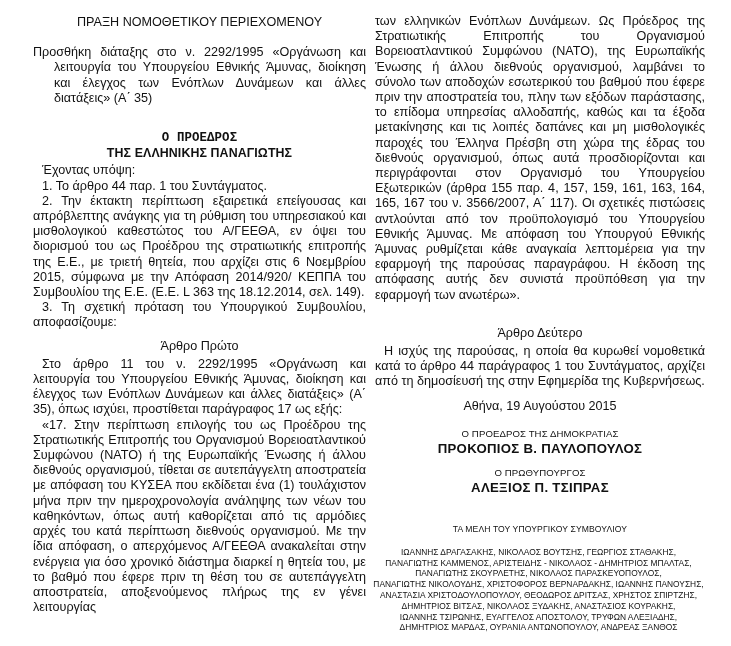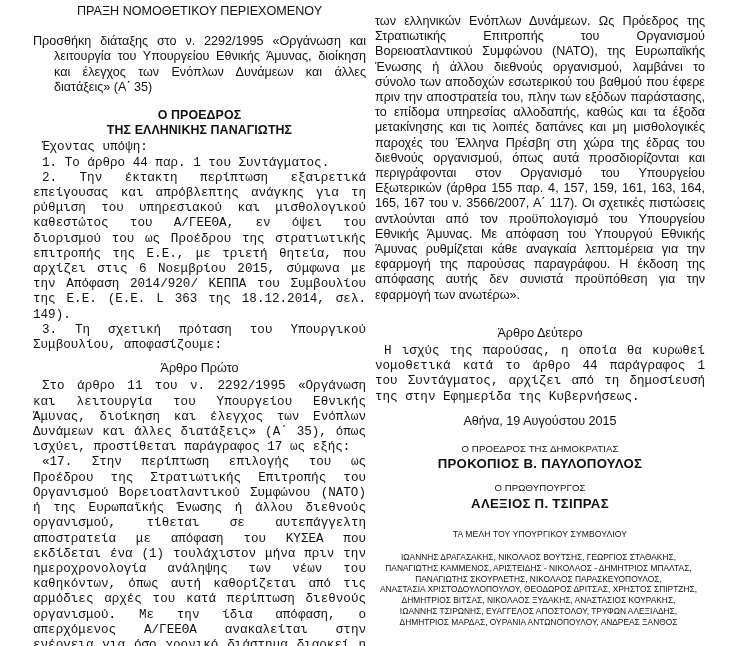--- a/index.html
+++ b/index.html
@@ -3,56 +3,57 @@
 <meta charset="utf-8">
 <style>
   html, body { margin:0; padding:0; background:#ffffff; }
   body { width:731px; height:646px; overflow:hidden; position:relative; color:#111; }
   .col { position:absolute; top:0; font-family:"Liberation Sans", sans-serif; font-size:12.6px; line-height:15.2px; }
   .left { left:33px; width:333px; }
   .right { left:375px; width:330px; }
   .center { text-align:center; }
   .just { text-align:justify; text-align-last:left; }
   p { margin:0; }
-  .indent { text-indent:9px;font-family:Liberation Mono, monospace; }
+  .indent { text-indent:9px; }
   .hang { padding-left:10px; text-indent:-10px; }
   .heading { font-weight:bold; font-size:12.4px; letter-spacing:0.1px; }
   .small-caps { font-size:9.6px; letter-spacing:0.1px;text-align:center; }
   .sig-name { font-weight:bold; font-size:13.2px; letter-spacing:0.3px; }
   .members { font-size:8.4px; line-height:10.8px; text-align:center; }
 </style>
 </head>
 <body>
 
 <div class="col left">
-  <p class="center" style="margin-top:4px;">ΠΡΑΞΗ ΝΟΜΟΘΕΤΙΚΟΥ ΠΕΡΙΕΧΟΜΕΝΟΥ</p>
+  <p class="center" style="margin-top:15px;">ΠΡΑΞΗ ΝΟΜΟΘΕΤΙΚΟΥ ΠΕΡΙΕΧΟΜΕΝΟΥ</p>
   <p class="just hang" style="margin-top:15px; padding-left:21px; text-indent:-21px;">Προσθήκη διάταξης στο ν. 2292/1995 «Οργάνωση και λειτουργία του Υπουργείου Εθνικής Άμυνας, διοίκηση και έλεγχος των Ενόπλων Δυνάμεων και άλλες διατάξεις» (Α΄ 35)</p>
-  <p class="center heading" style="margin-top:13px;">Ο ΠΡΟΕΔΡΟΣ</p>
+  <p class="center heading" style="margin-top:25px;font-family:Liberation Mono, monospace;">Ο ΠΡΟΕΔΡΟΣ</p>
   <p class="center heading">ΤΗΣ ΕΛΛΗΝΙΚΗΣ ΠΑΝΑΓΙΩΤΗΣ</p>
   <p class="indent" style="margin-top:2px;">Έχοντας υπόψη:</p>
   <p class="just indent">1. Το άρθρο 44 παρ. 1 του Συντάγματος.</p>
   <p class="just indent">2. Την έκτακτη περίπτωση εξαιρετικά επείγουσας και απρόβλεπτης ανάγκης για τη ρύθμιση του υπηρεσιακού και μισθολογικού καθεστώτος του Α/ΓΕΕΘΑ, εν όψει του διορισμού του ως Προέδρου της στρατιωτικής επιτροπής της Ε.Ε., με τριετή θητεία, που αρχίζει στις 6 Νοεμβρίου 2015, σύμφωνα με την Απόφαση 2014/920/ ΚΕΠΠΑ του Συμβουλίου της Ε.Ε. (Ε.Ε. L 363 της 18.12.2014, σελ. 149).</p>
   <p class="just indent">3. Τη σχετική πρόταση του Υπουργικού Συμβουλίου, αποφασίζουμε:</p>
   <p class="center" style="margin-top:8px; margin-bottom:3px;">Άρθρο Πρώτο</p>
   <p class="just indent">Στο άρθρο 11 του ν. 2292/1995 «Οργάνωση και λειτουργία του Υπουργείου Εθνικής Άμυνας, διοίκηση και έλεγχος των Ενόπλων Δυνάμεων και άλλες διατάξεις» (Α΄ 35), όπως ισχύει, προστίθεται παράγραφος 17 ως εξής:</p>
   <p class="just indent">«17. Στην περίπτωση επιλογής του ως Προέδρου της Στρατιωτικής Επιτροπής του Οργανισμού Βορειοατλαντικού Συμφώνου (ΝΑΤΟ) ή της Ευρωπαϊκής Ένωσης ή άλλου διεθνούς οργανισμού, τίθεται σε αυτεπάγγελτη αποστρατεία με απόφαση του ΚΥΣΕΑ που εκδίδεται ένα (1) τουλάχιστον μήνα πριν την ημεροχρονολογία ανάληψης των νέων του καθηκόντων, όπως αυτή καθορίζεται από τις αρμόδιες αρχές του κατά περίπτωση διεθνούς οργανισμού. Με την ίδια απόφαση, ο απερχόμενος Α/ΓΕΕΘΑ ανακαλείται στην ενέργεια για όσο χρονικό διάστημα διαρκεί η θητεία του, με το βαθμό που έφερε πριν τη θέση του σε αυτεπάγγελτη αποστρατεία, αποξενούμενος πλήρως της εν γένει λειτουργίας</p>
 </div>
 
 <div class="col right">
   <p class="just" style="margin-top:14px;">των ελληνικών Ενόπλων Δυνάμεων. Ως Πρόεδρος της Στρατιωτικής Επιτροπής του Οργανισμού Βορειοατλαντικού Συμφώνου (ΝΑΤΟ), της Ευρωπαϊκής Ένωσης ή άλλου διεθνούς οργανισμού, λαμβάνει το σύνολο των αποδοχών εσωτερικού του βαθμού που έφερε πριν την αποστρατεία του, πλην των εξόδων παράστασης, το επίδομα υπηρεσίας αλλοδαπής, καθώς και τα έξοδα μετακίνησης και τις λοιπές δαπάνες και μη μισθολογικές παροχές του Έλληνα Πρέσβη στη χώρα της έδρας του διεθνούς οργανισμού, όπως αυτά προσδιορίζονται και περιγράφονται στον Οργανισμό του Υπουργείου Εξωτερικών (άρθρα 155 παρ. 4, 157, 159, 161, 163, 164, 165, 167 του ν. 3566/2007, Α΄ 117). Οι σχετικές πιστώσεις αντλούνται από τον προϋπολογισμό του Υπουργείου Εθνικής Άμυνας. Με απόφαση του Υπουργού Εθνικής Άμυνας ρυθμίζεται κάθε αναγκαία λεπτομέρεια για την εφαρμογή της παρούσας παραγράφου. Η έκδοση της απόφασης αυτής δεν συνιστά προϋπόθεση για την εφαρμογή των ανωτέρω».</p>
   <p class="center" style="margin-top:23px; margin-bottom:3px;">Άρθρο Δεύτερο</p>
   <p class="just indent">Η ισχύς της παρούσας, η οποία θα κυρωθεί νομοθετικά κατά το άρθρο 44 παράγραφος 1 του Συντάγματος, αρχίζει από τη δημοσίευσή της στην Εφημερίδα της Κυβερνήσεως.</p>
   <p class="center" style="margin-top:9px;">Αθήνα, 19 Αυγούστου 2015</p>
   <p class="center small-caps" style="margin-top:12px;">Ο ΠΡΟΕΔΡΟΣ ΤΗΣ ΔΗΜΟΚΡΑΤΙΑΣ</p>
   <p class="center sig-name">ΠΡΟΚΟΠΙΟΣ Β. ΠΑΥΛΟΠΟΥΛΟΣ</p>
   <p class="center small-caps" style="margin-top:9px;">Ο ΠΡΩΘΥΠΟΥΡΓΟΣ</p>
   <p class="center sig-name">ΑΛΕΞΙΟΣ Π. ΤΣΙΠΡΑΣ</p>
-  <p class="center small-caps" style="margin-top:16px; font-size:8.6px;">ΤΑ ΜΕΛΗ ΤΟΥ ΥΠΟΥΡΓΙΚΟΥ ΣΥΜΒΟΥΛΙΟΥ</p>
+  <p class="center small-caps" style="margin-top:26px; font-size:8.6px;">ΤΑ ΜΕΛΗ ΤΟΥ ΥΠΟΥΡΓΙΚΟΥ ΣΥΜΒΟΥΛΙΟΥ</p>
   <div class="members" style="margin-top:10px; margin-left:-3px;">
     <div>ΙΩΑΝΝΗΣ ΔΡΑΓΑΣΑΚΗΣ, ΝΙΚΟΛΑΟΣ ΒΟΥΤΣΗΣ, ΓΕΩΡΓΙΟΣ ΣΤΑΘΑΚΗΣ,</div>
     <div>ΠΑΝΑΓΙΩΤΗΣ ΚΑΜΜΕΝΟΣ, ΑΡΙΣΤΕΙΔΗΣ - ΝΙΚΟΛΑΟΣ - ΔΗΜΗΤΡΙΟΣ ΜΠΑΛΤΑΣ,</div>
     <div>ΠΑΝΑΓΙΩΤΗΣ ΣΚΟΥΡΛΕΤΗΣ, ΝΙΚΟΛΑΟΣ ΠΑΡΑΣΚΕΥΟΠΟΥΛΟΣ,</div>
+    <div>ΠΑΝΑΓΙΩΤΗΣ ΝΙΚΟΛΟΥΔΗΣ, ΧΡΙΣΤΟΦΟΡΟΣ ΒΕΡΝΑΡΔΑΚΗΣ, ΙΩΑΝΝΗΣ ΠΑΝΟΥΣΗΣ,</div>
     <div>ΑΝΑΣΤΑΣΙΑ ΧΡΙΣΤΟΔΟΥΛΟΠΟΥΛΟΥ, ΘΕΟΔΩΡΟΣ ΔΡΙΤΣΑΣ, ΧΡΗΣΤΟΣ ΣΠΙΡΤΖΗΣ,</div>
     <div>ΔΗΜΗΤΡΙΟΣ ΒΙΤΣΑΣ, ΝΙΚΟΛΑΟΣ ΞΥΔΑΚΗΣ, ΑΝΑΣΤΑΣΙΟΣ ΚΟΥΡΑΚΗΣ,</div>
     <div>ΙΩΑΝΝΗΣ ΤΣΙΡΩΝΗΣ, ΕΥΑΓΓΕΛΟΣ ΑΠΟΣΤΟΛΟΥ, ΤΡΥΦΩΝ ΑΛΕΞΙΑΔΗΣ,</div>
     <div>ΔΗΜΗΤΡΙΟΣ ΜΑΡΔΑΣ, ΟΥΡΑΝΙΑ ΑΝΤΩΝΟΠΟΥΛΟΥ, ΑΝΔΡΕΑΣ ΞΑΝΘΟΣ</div>
   </div>
 </div>
 
 </body></html>

